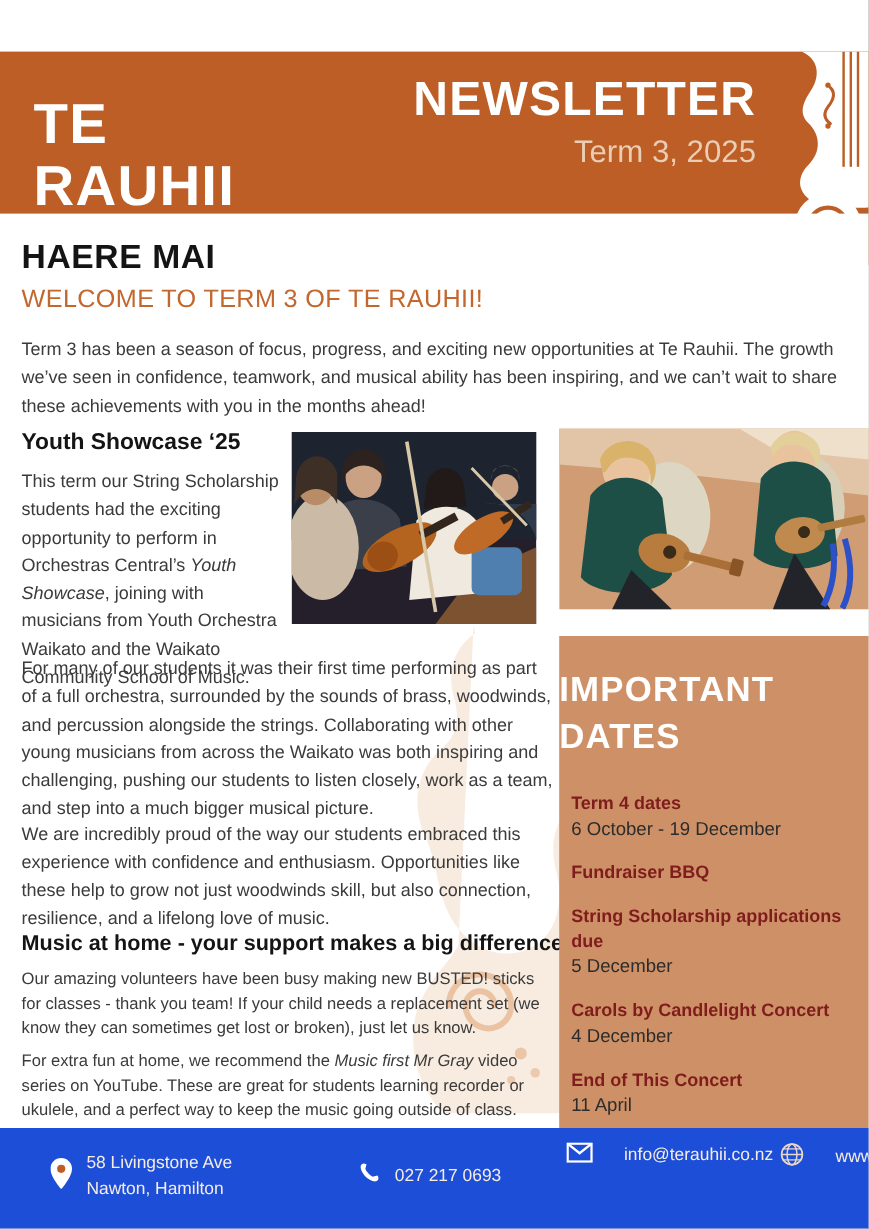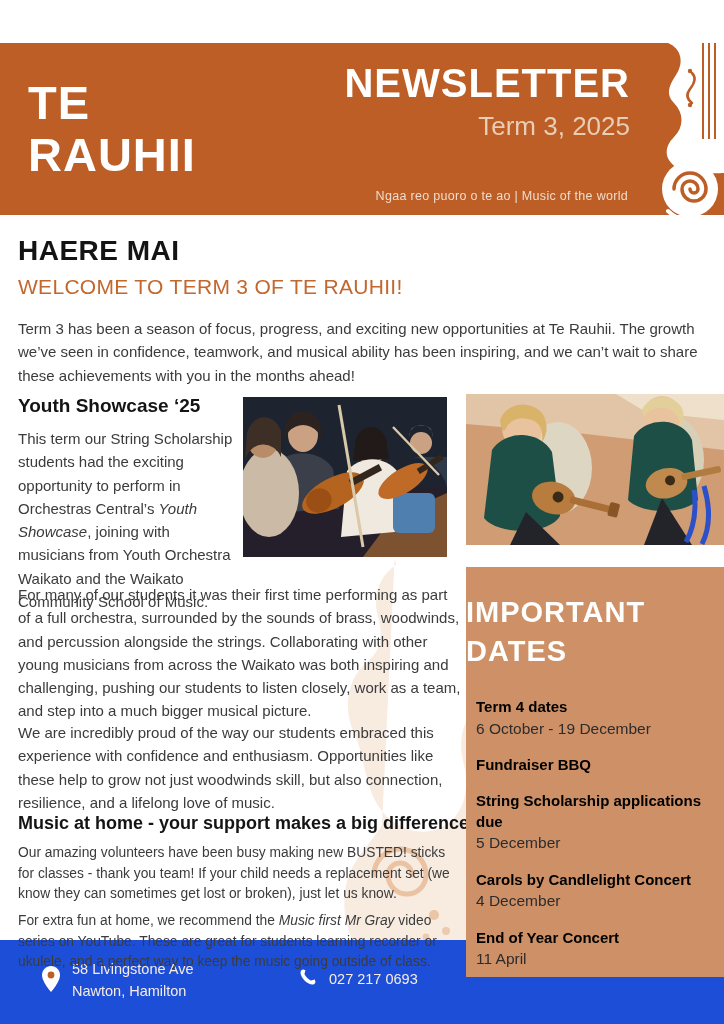--- a/index.html
+++ b/index.html
@@ -28,21 +28,21 @@
     position:absolute; right:94px; top:68px; text-align:right;
     color:#e9cdb5; font-size:26px; font-weight:400;
   }
   .tagline {
     position:absolute; right:96px; top:146px; text-align:right;
     color:#f0dccc; font-size:12.5px; letter-spacing:0.3px;
   }
   .violin-deco { position:absolute; right:0; top:0; }
 
   
-  .content { position:absolute; top:178px; left:0; width:724px; height:762px; background:#fff;margin-top:37px; }
+  .content { position:absolute; top:178px; left:0; width:724px; height:762px; background:#fff; }
   .watermark { position:absolute; left:330px; top:230px; opacity:0.9; z-index:0; }
   .content > .txt, .content > .sec { position:absolute; z-index:1; }
 
   .greeting { left:18px; top:20px; font-size:28px; font-weight:800; color:#141414; letter-spacing:0.5px; }
   .welcome  { left:18px; top:60px; font-size:21px; font-weight:500; color:#c2672e; letter-spacing:0.3px; }
   .intro    { left:18px; top:102px; width:692px; font-size:15px; line-height:1.55; }
 
   .ys-head  { left:18px; top:180px; font-size:19px; font-weight:700; color:#141414; }
   .ys-col   { left:18px; top:212px; width:216px; font-size:15px; line-height:1.55; }
 
@@ -62,21 +62,21 @@
   
   .dates-panel {
     position:absolute; left:466px; top:352px; width:258px; height:410px;
     background:#ce9066; z-index:1; padding-top:26px;
   }
   .dates-heading {
     color:#ffffff; font-size:29px; font-weight:800; line-height:1.35; letter-spacing:1px;
   }
   .dates-list { margin-top:26px; }
   .date-item { margin-bottom:16px; padding:0 10px; }
-  .date-item .dtitle { font-size:15px; font-weight:700; color:#000000; line-height:1.35; }
+  .date-item .dtitle { font-size:15px; font-weight:700; color:#7f1d1d; line-height:1.35; }
   .date-item .ddate  { font-size:15.5px; color:#2c2c2c; line-height:1.4; }
 
   
   .footer {
     position:absolute; left:0; bottom:0; width:724px; height:84px;
     background:#1d4ed8; color:#f7ece2; font-size:14.5px;
   }
   .f-group { position:absolute; display:flex; align-items:center; gap:12px; }
   .f-addr { left:42px; top:18px; }
   .f-phone { left:298px; top:28px; }
@@ -217,21 +217,21 @@
         </div>
         <div class="date-item">
           <div class="dtitle">String Scholarship applications due</div>
           <div class="ddate">5 December</div>
         </div>
         <div class="date-item">
           <div class="dtitle">Carols by Candlelight Concert</div>
           <div class="ddate">4 December</div>
         </div>
         <div class="date-item">
-          <div class="dtitle">End of Year Concert</div>
+          <div class="dtitle">End of This Concert</div>
           <div class="ddate">11 April</div>
         </div>
       </div>
     </div>
   </div>
 
   <div class="footer">
     <div class="f-group f-addr">
       <span>
         <svg width="18" height="26" viewBox="0 0 18 26">

